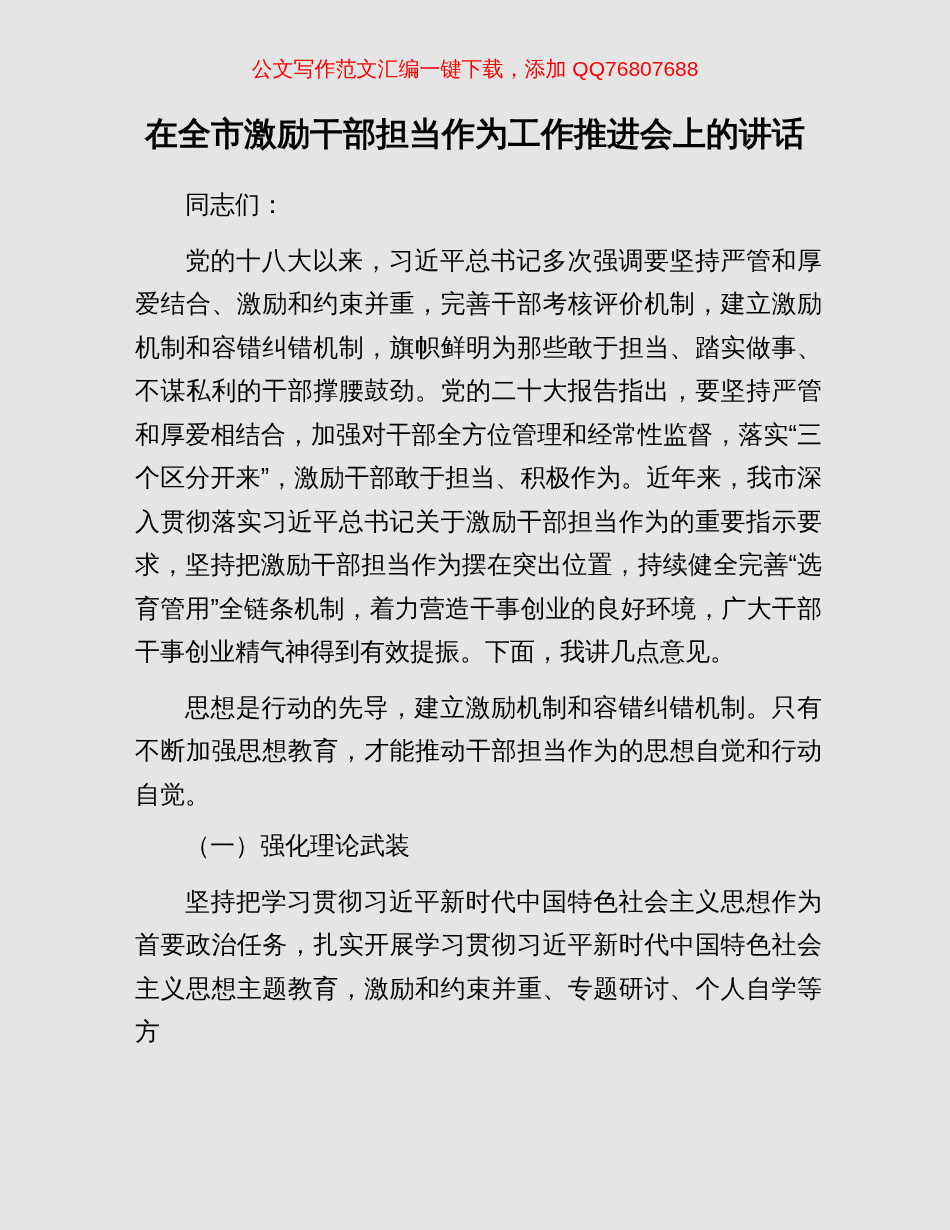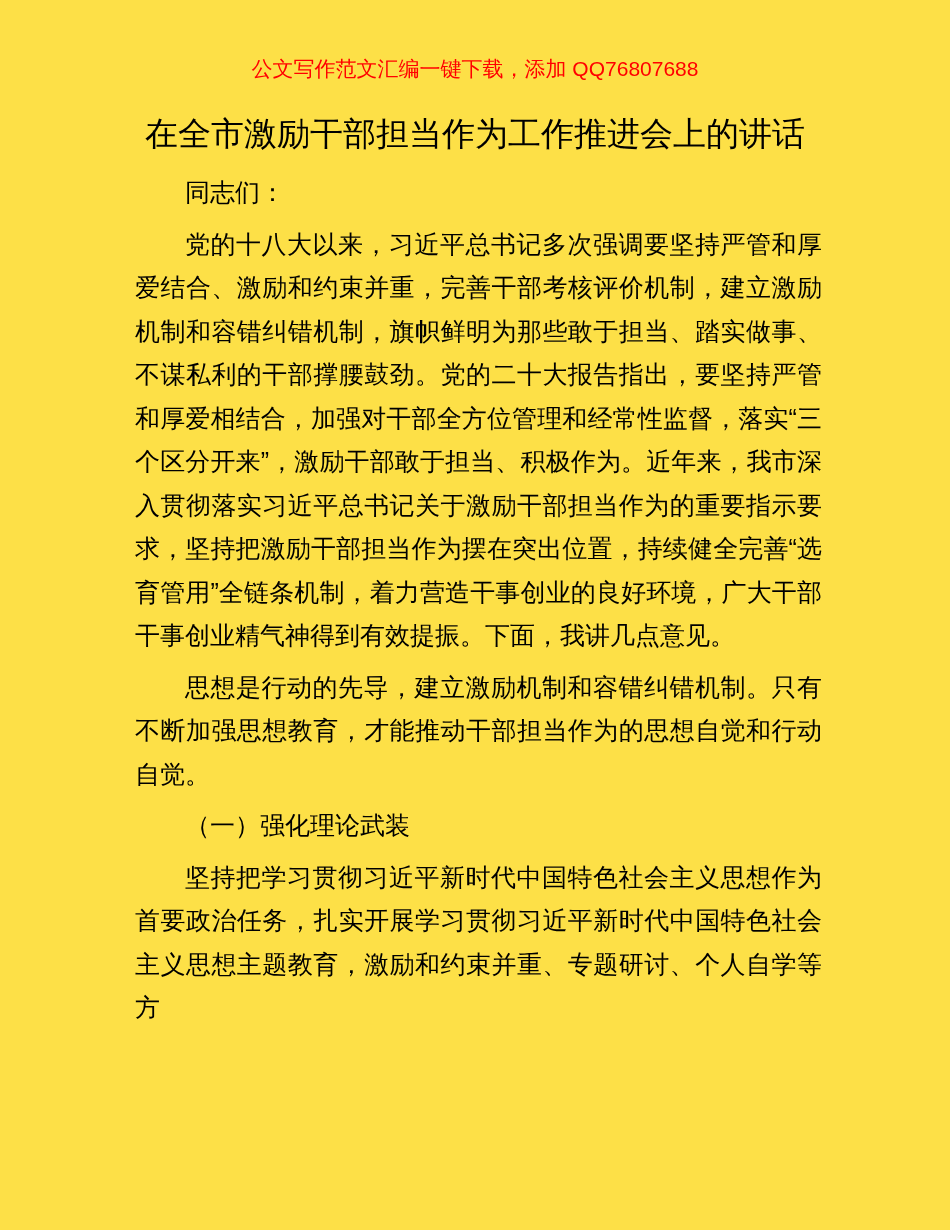--- a/index.html
+++ b/index.html
@@ -4,50 +4,50 @@
 <style>
   html, body {
     margin: 0;
     padding: 0;
     background: #ffffff;
   }
   .page {
     position: relative;
     width: 950px;
     height: 1230px;
-    background: #fde047;
+    background: #e5e5e5;
     overflow: hidden;
     font-family: "Liberation Sans", "DejaVu Sans", sans-serif;
     color: #000000;
   }
   .promo {
     margin-top: 54px;
     text-align: center;
     color: #ff0000;
     font-size: 21px;
     line-height: 30px;
     font-weight: 400;
   }
   .doc-title {
     margin: 26px 0 0 0;
     text-align: center;
     font-size: 33px;
     line-height: 48px;
-    font-weight: 400;
+    font-weight: 700;
     color: #000000;
   }
   .content {
     padding: 13px 128px 0 135px;
     font-size: 25px;
     line-height: 43.5px;
     text-align: justify;
     color: #000000;
   }
   .content p {
-    margin: 0 0 8px 0;
+    margin: 12px 0 8px 0;
     text-indent: 2em;
   }
   .content p.heading {
     margin-top: 4px;
   }
 </style>
 </head>
 <body>
 
 <div class="page">

